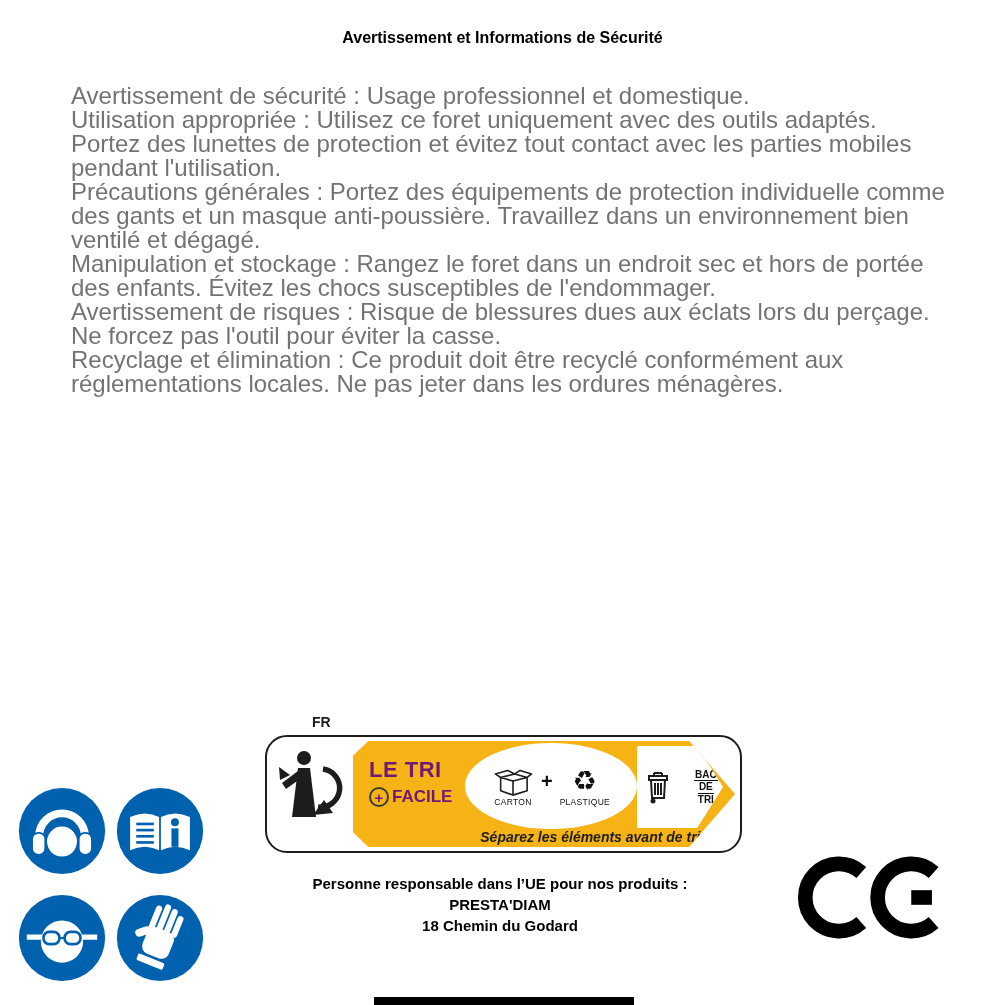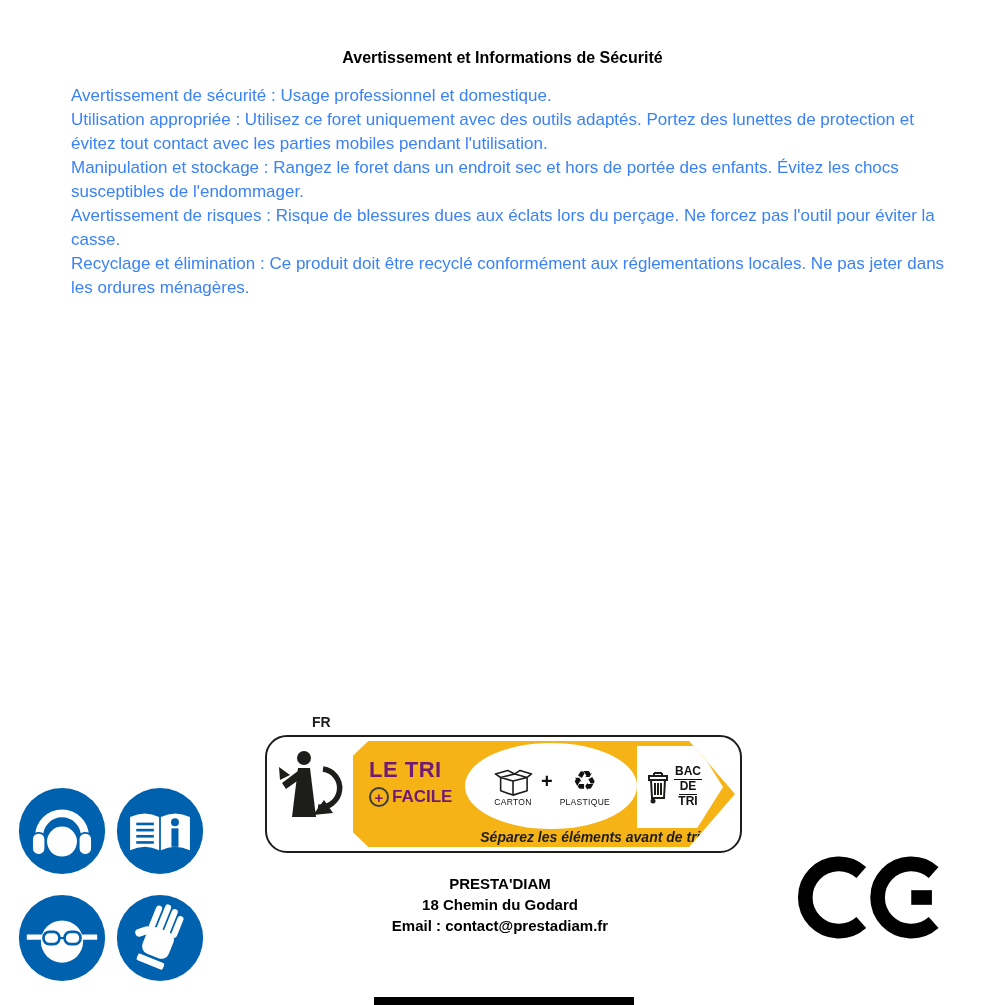--- a/index.html
+++ b/index.html
@@ -1,24 +1,24 @@
 <!DOCTYPE html>
 <html><head>
 <meta charset="utf-8">
 <style>
   * { box-sizing: border-box; margin: 0; padding: 0; }
   html, body { width: 1005px; height: 1005px; }
   body { font-family: "Liberation Sans", sans-serif; background: #fff; position: relative; }
   .page { position: absolute; top:0; left:0; width: 1005px; height: 1005px; background: #fff; overflow: hidden; }
 
   .doc-title { position: absolute; top: 29px; left: 0; width: 100%; text-align: center;
-               font-size: 16px; font-weight: bold; color: #000; margin-top: 20px; }
+               font-size: 16px; font-weight: bold; color: #000; }
 
   .safety-text { position: absolute; top: 84px; left: 71px; width: 878px;
-                 font-size: 17px; line-height: 24px; color: #3b82f6; }
+                 font-size: 24px; line-height: 24px; color: #737373; }
   .safety-text p { margin: 0; }
 
   
   .pictos { position: absolute; left: 18px; top: 787px; display: grid;
             grid-template-columns: 88px 88px; column-gap: 10px; row-gap: 19px; }
   .picto { width: 88px; height: 88px; }
 
   
   .fr-label { position: absolute; left: 267px; top: 714px; font-size: 14px; font-weight: bold; color:#1d1d1b;padding-left:45px; }
   .banner { position: absolute; left: 265px; top: 735px; width: 477px; height: 118px;
@@ -38,22 +38,22 @@
           display: flex; align-items: center; justify-content: center; gap: 7px; }
   .mat { display: flex; flex-direction: column; align-items: center; gap: 1px; }
   .mat-label { font-size: 8.5px; font-weight: normal; color: #111; letter-spacing: .3px; }
   .mat-plus { font-size: 20px; font-weight: bold; color: #111; padding-bottom: 10px; }
   .recycle-glyph { font-family: "DejaVu Sans", sans-serif; font-size: 27px; line-height: 30px; color: #111; }
   .chevron-inner { position: absolute; left: 284px; top: 5px; width: 86px; height: 82px;
                    background: #fff; clip-path: polygon(0 0, 70% 0, 100% 50%, 70% 100%, 0 100%);
                    display: flex; align-items: center; justify-content: flex-start;
                    gap: 3px; padding-left: 8px; }
   .bin-text { display: flex; flex-direction: column; align-items: center; }
-  .bin-text div { font-size: 12px; font-weight: bold; color: #111; line-height: 1.15;
-                  border-bottom: 1px solid #111; padding: 0 1px; }
+  .bin-text div { font-size: 10px; font-weight: bold; color: #111; line-height: 1.15;
+                  border-bottom: 1px solid #111; padding: 0 1px; margin-left: 20px; }
   .bin-text div:last-child { border-bottom: none; }
   .tagline { position: absolute; left: 104px; top: 88px; width: 280px; text-align: center;
              font-size: 14px; font-weight: bold; font-style: italic; color: #1d1d1b; }
 
   
   .responsible { position: absolute; left: 200px; top: 873px; width: 600px; text-align: center;
                  font-size: 15px; font-weight: bold; color: #000; line-height: 21px; }
 
   
   .ce-mark { position: absolute; left: 795px; top: 852px; }
@@ -63,20 +63,21 @@
 </head>
 <body>
 
 <div class="page">
 
   <div class="doc-title">Avertissement et Informations de Sécurité</div>
 
   <div class="safety-text">
     <p>Avertissement de sécurité : Usage professionnel et domestique.</p>
     <p>Utilisation appropriée : Utilisez ce foret uniquement avec des outils adaptés. Portez des lunettes de protection et évitez tout contact avec les parties mobiles pendant l'utilisation.</p>
+    <p>Précautions générales : Portez des équipements de protection individuelle comme des gants et un masque anti-poussière. Travaillez dans un environnement bien ventilé et dégagé.</p>
     <p>Manipulation et stockage : Rangez le foret dans un endroit sec et hors de portée des enfants. Évitez les chocs susceptibles de l'endommager.</p>
     <p>Avertissement de risques : Risque de blessures dues aux éclats lors du perçage. Ne forcez pas l'outil pour éviter la casse.</p>
     <p>Recyclage et élimination : Ce produit doit être recyclé conformément aux réglementations locales. Ne pas jeter dans les ordures ménagères.</p>
   </div>
 
   <div class="pictos">
     <div class="picto">
       <svg width="88" height="88" viewBox="0 0 100 100">
         <circle cx="50" cy="50" r="49" fill="#0061AE"></circle>
         <path d="M24 64 v-8 a26 26 0 0 1 52 0 v8" fill="none" stroke="#fff" stroke-width="9"></path>
@@ -188,23 +189,23 @@
           <div>DE</div>
           <div>TRI</div>
         </div>
       </div>
 
       <div class="tagline">Séparez les éléments avant de trier</div>
     </div>
   </div>
 
   <div class="responsible">
+    <div>Personne responsable dans l’UE pour nos produits :</div>
     <div>PRESTA'DIAM</div>
     <div>18 Chemin du Godard</div>
-    <div>Email : contact@prestadiam.fr</div>
   </div>
 
   <div class="ce-mark">
     <svg width="155" height="91" viewBox="0 0 180 100">
       <path d="M77 21 A39 39 0 1 0 77 79" fill="none" stroke="#000" stroke-width="17"></path>
       <path d="M161 21 A39 39 0 1 0 161 79" fill="none" stroke="#000" stroke-width="17"></path>
       <line x1="135" y1="50" x2="159" y2="50" stroke="#000" stroke-width="17"></line>
     </svg>
   </div>
 

